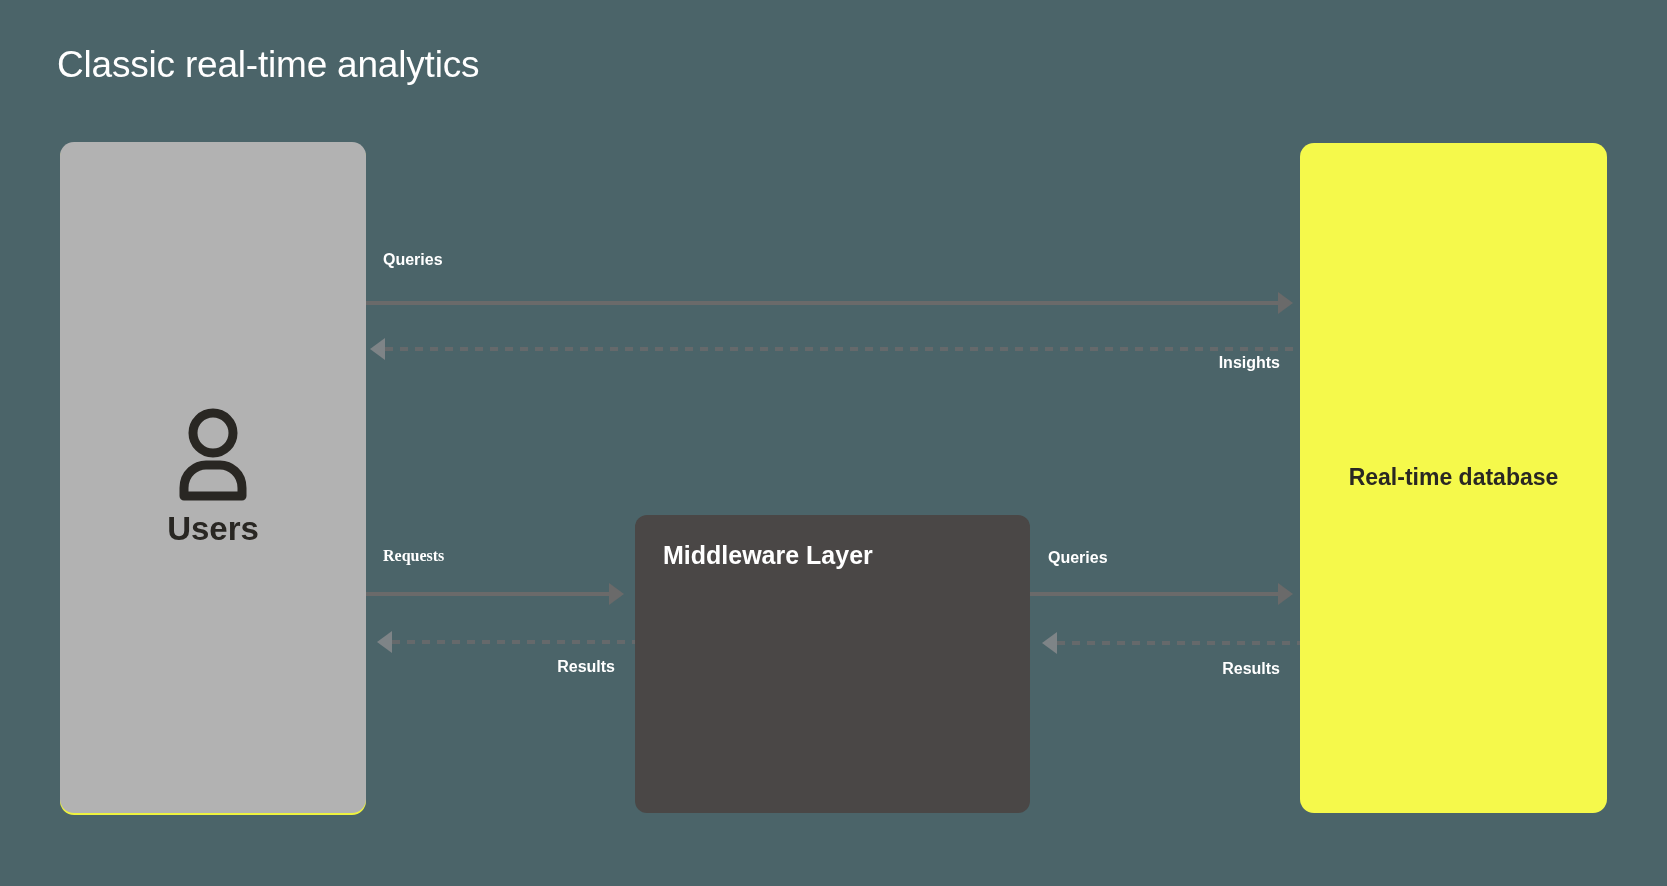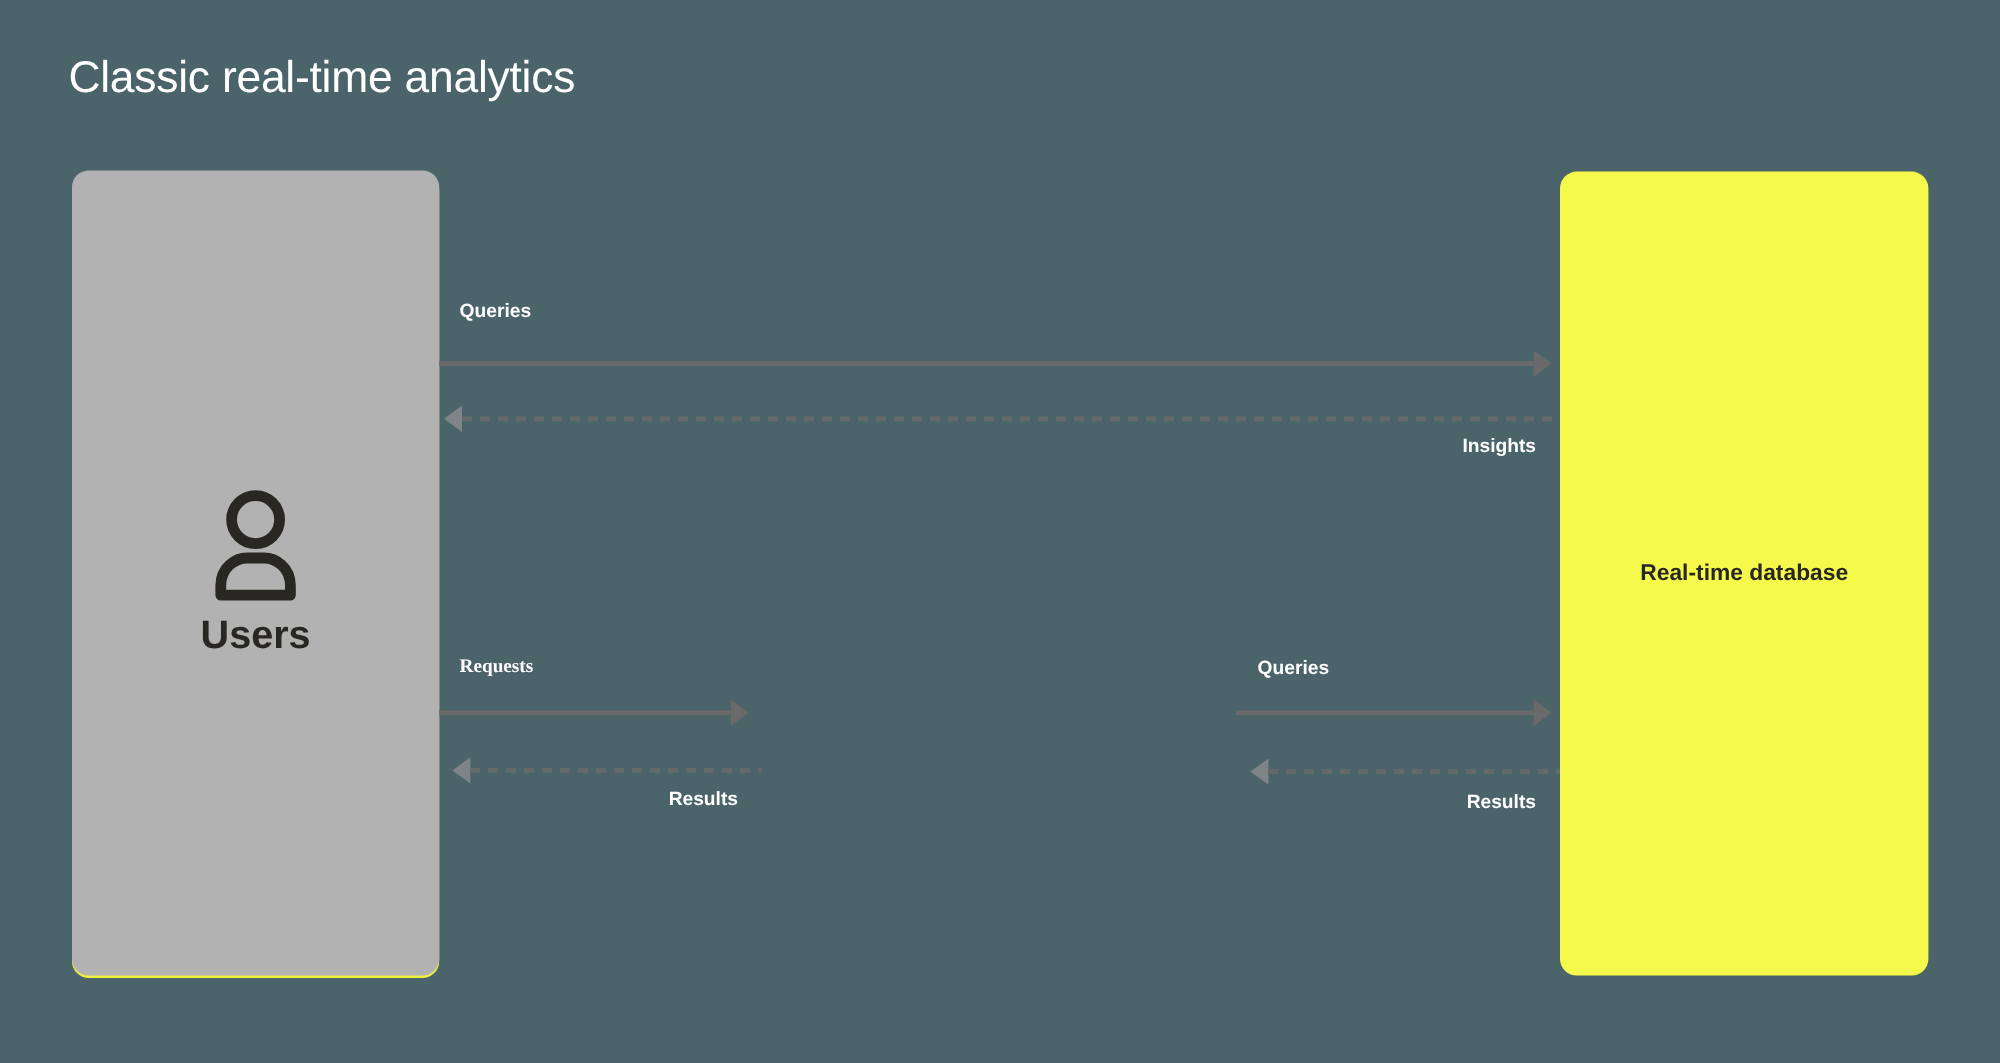--- a/index.html
+++ b/index.html
@@ -36,21 +36,21 @@
   .node-middleware .node-label{
     font-size:25px;font-weight:700;color:var(--label_text,#fff);
   }
   .node-database{
     left:1300px;top:143px;width:307px;height:670px;
     background:var(--database_box,#f5f94b);
     border-radius:14px;
     display:flex;align-items:center;justify-content:center;
   }
   .node-database .node-label{
-    font-size:19px;font-weight:700;color:var(--dark_text,#292723);
+    font-size:23px;font-weight:700;color:var(--dark_text,#292723);
     text-align:center;line-height:1.3;max-width:210px;
   }
   .line{position:absolute;height:4px;background:var(--solid_arrow,#6a6a6a);}
   .line.dashed{
     background:repeating-linear-gradient(90deg,
       var(--dashed_arrow,#65696b) 0 8px, transparent 8px 15px);
   }
   .head-right{
     position:absolute;width:0;height:0;
     border-top:11px solid transparent;border-bottom:11px solid transparent;
@@ -75,32 +75,35 @@
   <div class="title">Classic real-time analytics</div>
 
   <div class="node node-users">
     <svg class="icon" viewBox="0 0 82 94" aria-hidden="true">
       <circle cx="41" cy="25" r="20" fill="none" stroke="var(--dark_text,#292723)" stroke-width="9"></circle>
       <path d="M 12 88 L 12 80 C 12 65 24 57 34 57 L 48 57 C 58 57 70 65 70 80 L 70 88 Z" fill="none" stroke="var(--dark_text,#292723)" stroke-width="9" stroke-linejoin="round"></path>
     </svg>
     <div class="node-label">Users</div>
   </div>
 
+  <div class="node node-middleware">
+    <div class="node-label">Middleware Layer</div>
+  </div>
 
   <div class="node node-database">
     <div class="node-label">Real-time database</div>
   </div>
 
   <div class="line" style="left:366px;top:301px;width:912px;"></div>
   <div class="head-right" style="left:1278px;top:292px;"></div>
   <div class="flow-label" style="left:383px;top:251px;">Queries</div>
 
   <div class="head-left" style="left:370px;top:338px;"></div>
   <div class="line dashed" style="left:385px;top:347px;width:915px;"></div>
-  <div class="flow-label" style="right:387px;top:364px;margin-left:48px;">Insights</div>
+  <div class="flow-label" style="right:387px;top:354px;margin-left:48px;">Insights</div>
 
   <div class="line" style="left:366px;top:592px;width:243px;"></div>
   <div class="head-right" style="left:609px;top:583px;"></div>
   <div class="flow-label" style="left:383px;top:547px;font-family:Liberation Serif, serif;">Requests</div>
 
   <div class="head-left" style="left:377px;top:631px;"></div>
   <div class="line dashed" style="left:392px;top:640px;width:243px;"></div>
   <div class="flow-label" style="right:1052px;top:658px;">Results</div>
 
   <div class="line" style="left:1030px;top:592px;width:248px;"></div>

